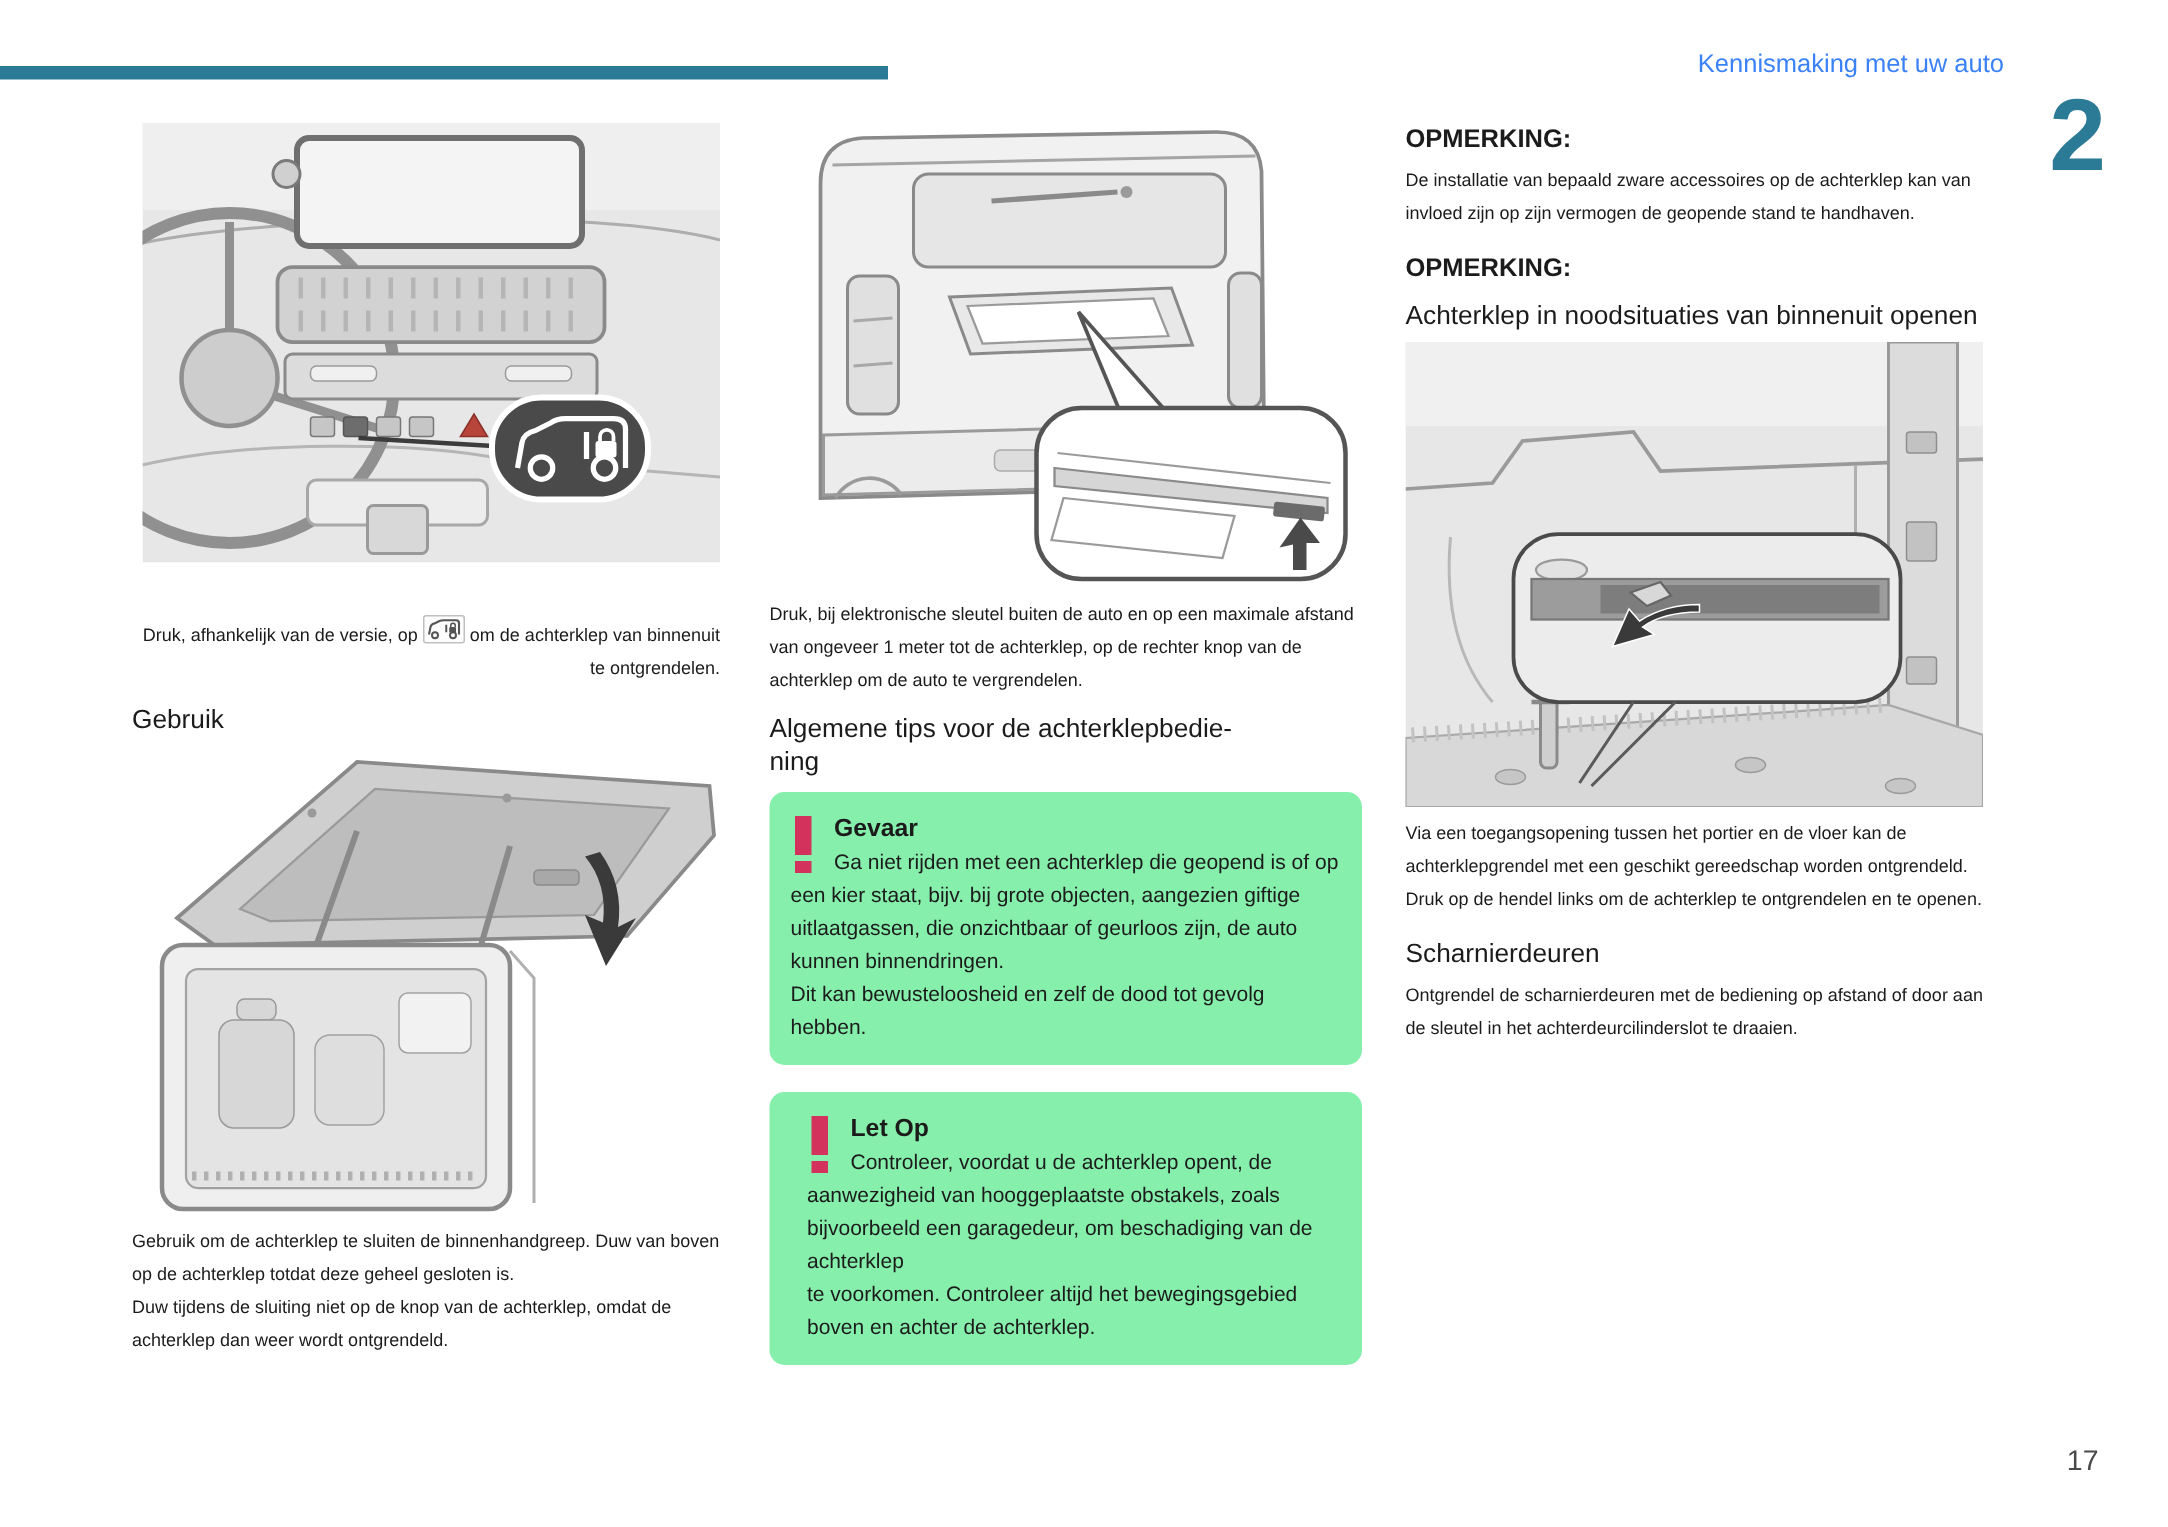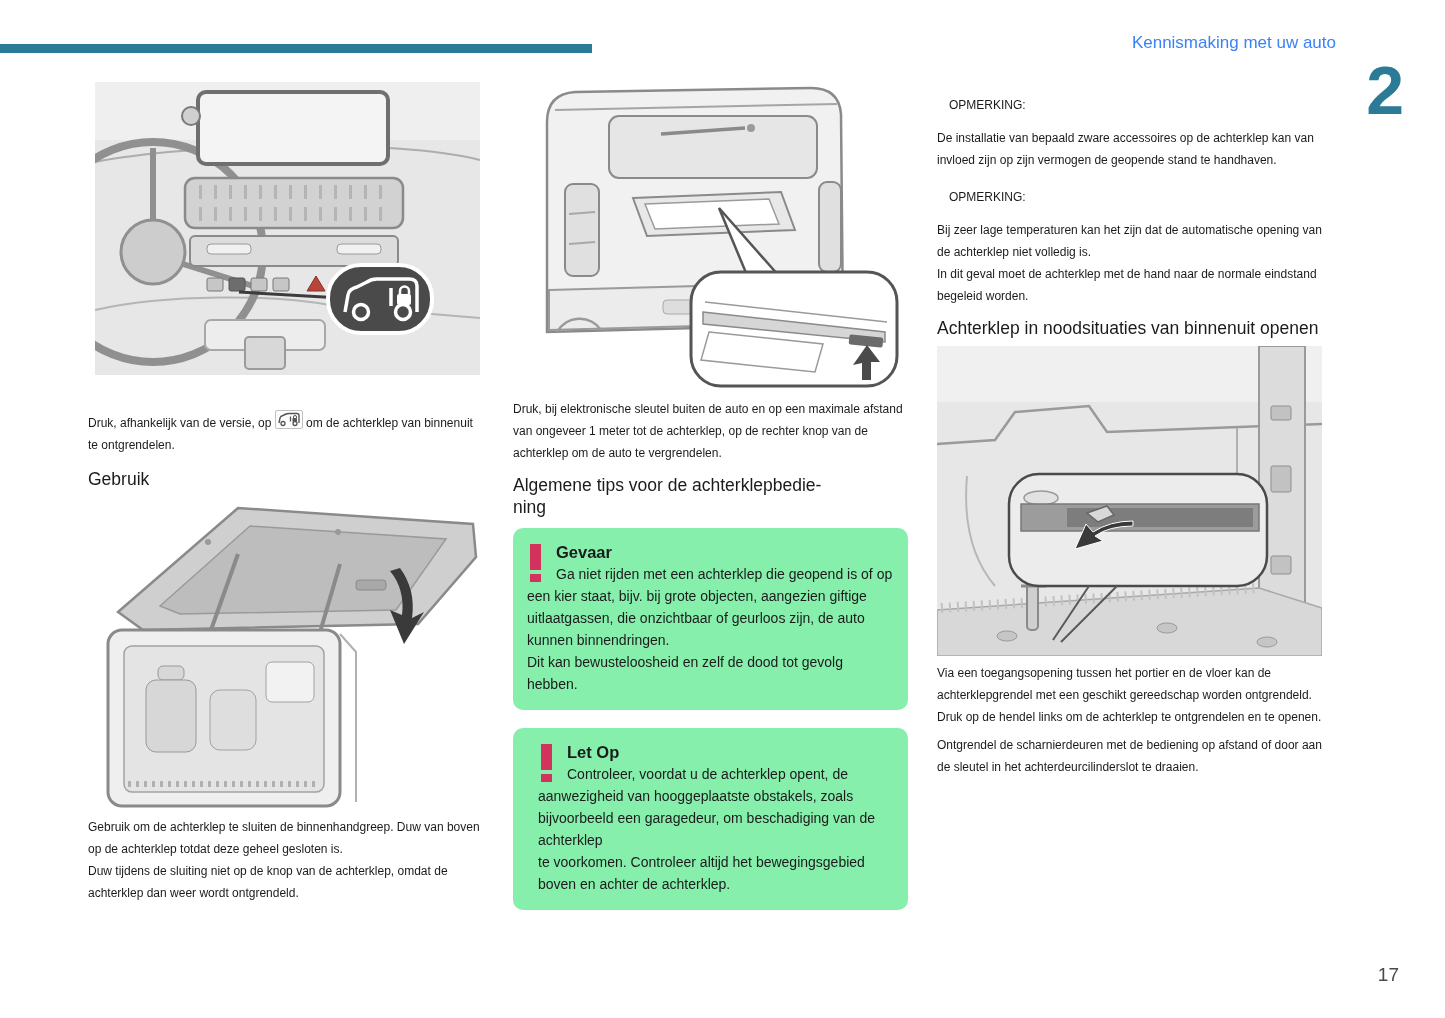--- a/index.html
+++ b/index.html
@@ -27,31 +27,31 @@
     position:absolute;top:964px;right:46px;
     font-size:19px;font-weight:normal;color:#4a4a4a;
   }
   .col{position:absolute;}
   #col-left{left:88px;top:82px;width:392px;}
   #col-mid{left:513px;top:80px;width:395px;}
   #col-right{left:937px;top:83px;width:390px;}
 
   .body-text{font-size:12px;line-height:22px;margin:0;white-space:pre-line;}
   .sec-heading{font-size:17.5px;line-height:22px;font-weight:normal;margin:0;white-space:pre-line;}
-  .note-label{font-size:12px;line-height:20px;font-weight:normal;margin:12px;}
+  .note-label{font-size:17px;line-height:20px;font-weight:bold;margin:0;}
 
   .fig{position:relative;}
   #fig1{width:385px;height:293px;margin-left:7px;}
   #fig2{width:392px;height:308px;margin-top:12px;}
   #fig3{width:392px;height:312px;}
   #fig4{width:385px;height:310px;margin-top:7px;}
   .fig svg{display:block;}
 
   .mt6{margin-top:6px;} .mt10{margin-top:10px;}
-  .mt12{margin-top:12px;} .mt13{margin-top:13px;} .mt14{margin-top:14px;}
+  .mt12{margin-top:12px;} .mt13{margin-top:13px;text-align:right;} .mt14{margin-top:14px;}
   .mt16{margin-top:16px;}
 
   .warn-box{
     background:#86efac;border-radius:10px;
     padding:13px 14px 15px 14px;margin-top:10px;
   }
   #caution-box{margin-top:18px;padding-left:25px;}
   .excl{float:left;width:13px;margin:3px 13px 0 3px;}
   .excl .bar{display:block;width:11px;height:26px;background:#d2325b;}
   .excl .dot{display:block;width:11px;height:8px;margin-top:4px;background:#d2325b;}
@@ -238,22 +238,20 @@
 te voorkomen. Controleer altijd het bewegingsgebied boven en achter de achterklep.</div>
   </div>
 </div>
 
 <div class="col" id="col-right">
 
   <p class="note-label">OPMERKING:</p>
   <p class="body-text mt6">De installatie van bepaald zware accessoires op de achterklep kan van invloed zijn op zijn vermogen de geopende stand te handhaven.</p>
 
   <p class="note-label mt16">OPMERKING:</p>
-  <p class="body-text mt6">Bij zeer lage temperaturen kan het zijn dat de automatische opening van de achterklep niet volledig is.
-In dit geval moet de achterklep met de hand naar de normale eindstand begeleid worden.</p>
 
   <h3 class="sec-heading mt10">Achterklep in noodsituaties van binnenuit openen</h3>
 
   <div class="fig" id="fig4">
     <svg width="385" height="310" viewBox="0 0 385 310">
       <rect width="385" height="310" fill="#e7e7e7"></rect>
       <rect width="385" height="56" fill="#f0f0f0"></rect>
 
       <path d="M0,98 L58,94 L78,66 L152,60 L170,86 L385,78" fill="none" stroke="#9a9a9a" stroke-width="2.5"></path>
       <path d="M30,130 Q24,200 58,240" fill="none" stroke="#b8b8b8" stroke-width="2"></path>
@@ -288,17 +286,18 @@
         <path d="M196,180 q-24,0 -38,10 l8,5 -28,8 11,-25 7,8 q17,-11 40,-11 z" fill="#3a3a3a" stroke="#ffffff" stroke-width="1"></path>
       </g>
 
       <path d="M152,240 L116,294 M180,240 L124,296" fill="none" stroke="#5a5a5a" stroke-width="2"></path>
     </svg>
   </div>
 
   <p class="body-text mt6">Via een toegangsopening tussen het portier en de vloer kan de achterklepgrendel met een geschikt gereedschap worden ontgrendeld.
 Druk op de hendel links om de achterklep te ontgrendelen en te openen.</p>
 
+  <h3 class="sec-heading mt14">Scharnierdeuren</h3>
 
   <p class="body-text mt6">Ontgrendel de scharnierdeuren met de bediening op afstand of door aan de sleutel in het achterdeurcilinderslot te draaien.</p>
 </div>
 
 <div class="page-num">17</div>
 
 </body></html>

